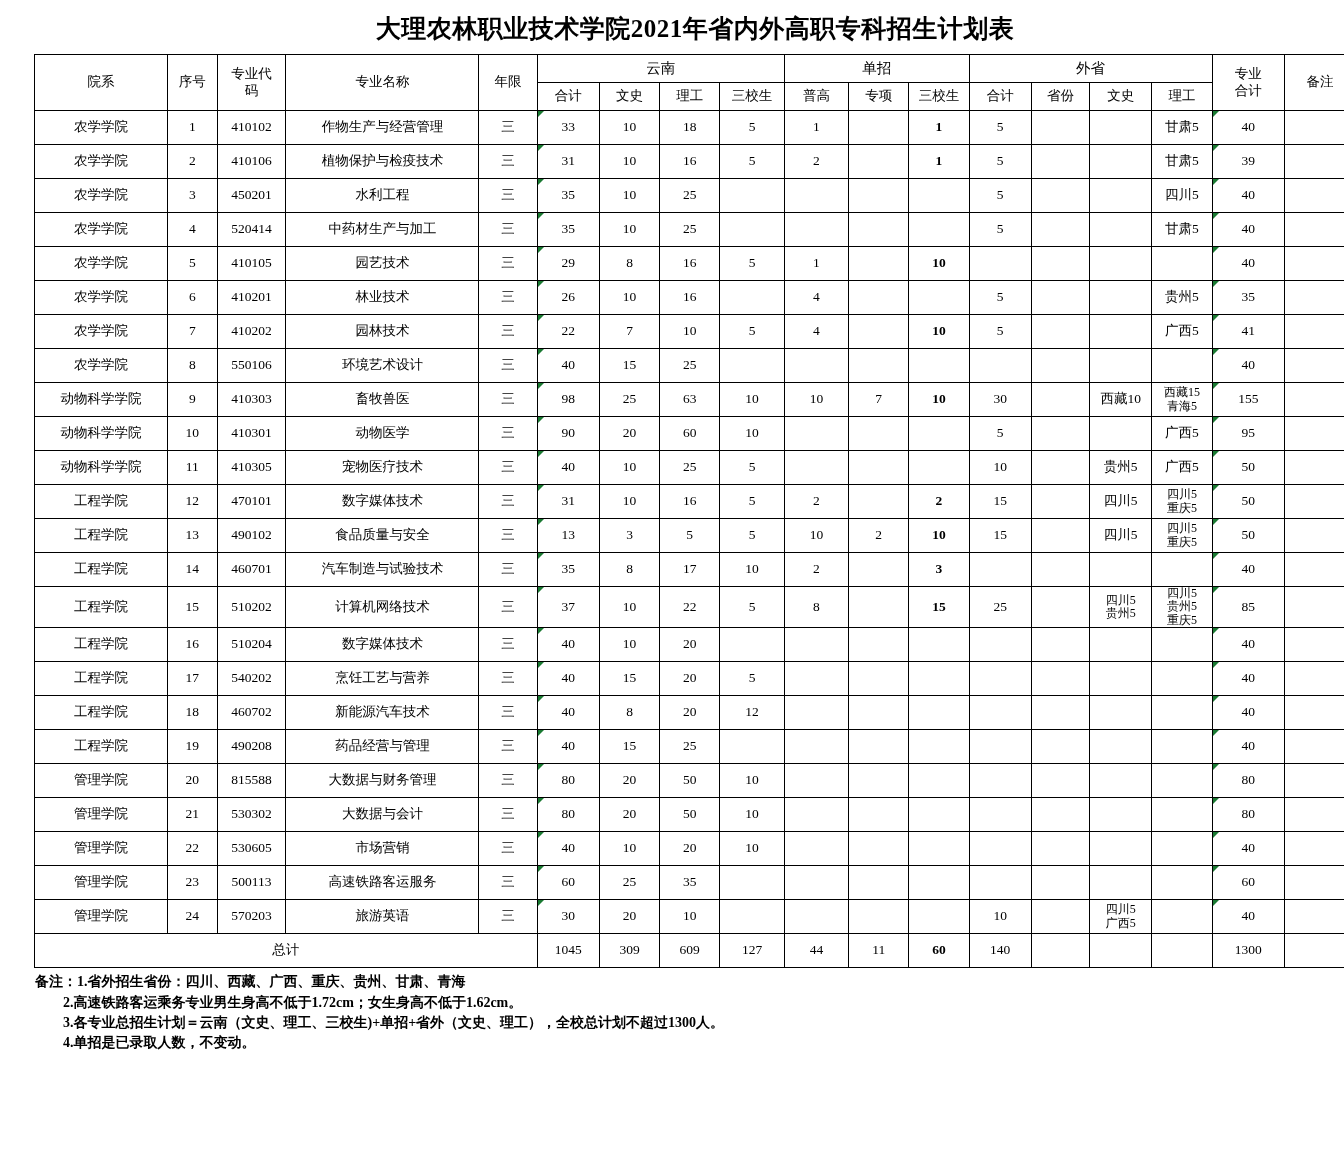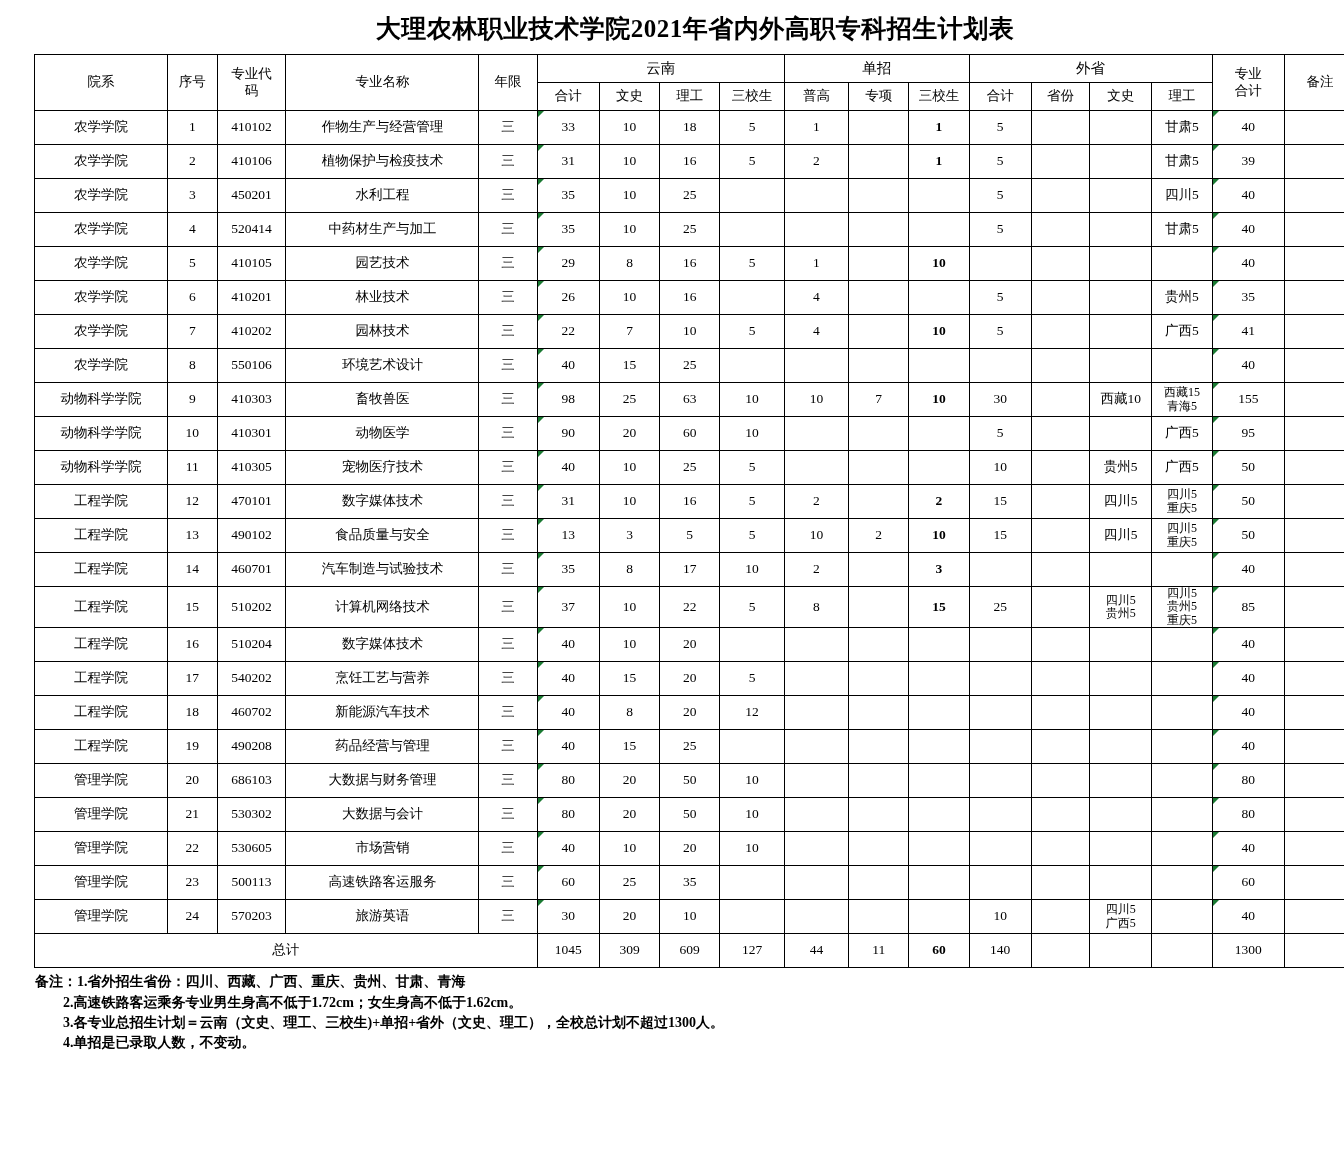--- a/index.html
+++ b/index.html
@@ -560,21 +560,21 @@
           <td class="num"></td>
           <td class="num"></td>
           <td class="num"></td>
           <td class="num"></td>
           <td class="num mark">40</td>
           <td class="num"></td>
         </tr>
         <tr>
           <td class="dept">管理学院</td>
           <td class="num">20</td>
-          <td class="num">686103</td>
+          <td class="num">815588</td>
           <td class="major">大数据与财务管理</td>
           <td class="num">三</td>
           <td class="num mark">80</td>
           <td class="num">20</td>
           <td class="num">50</td>
           <td class="num">10</td>
           <td class="num"></td>
           <td class="num"></td>
           <td class="num bold"></td>
           <td class="num"></td>

